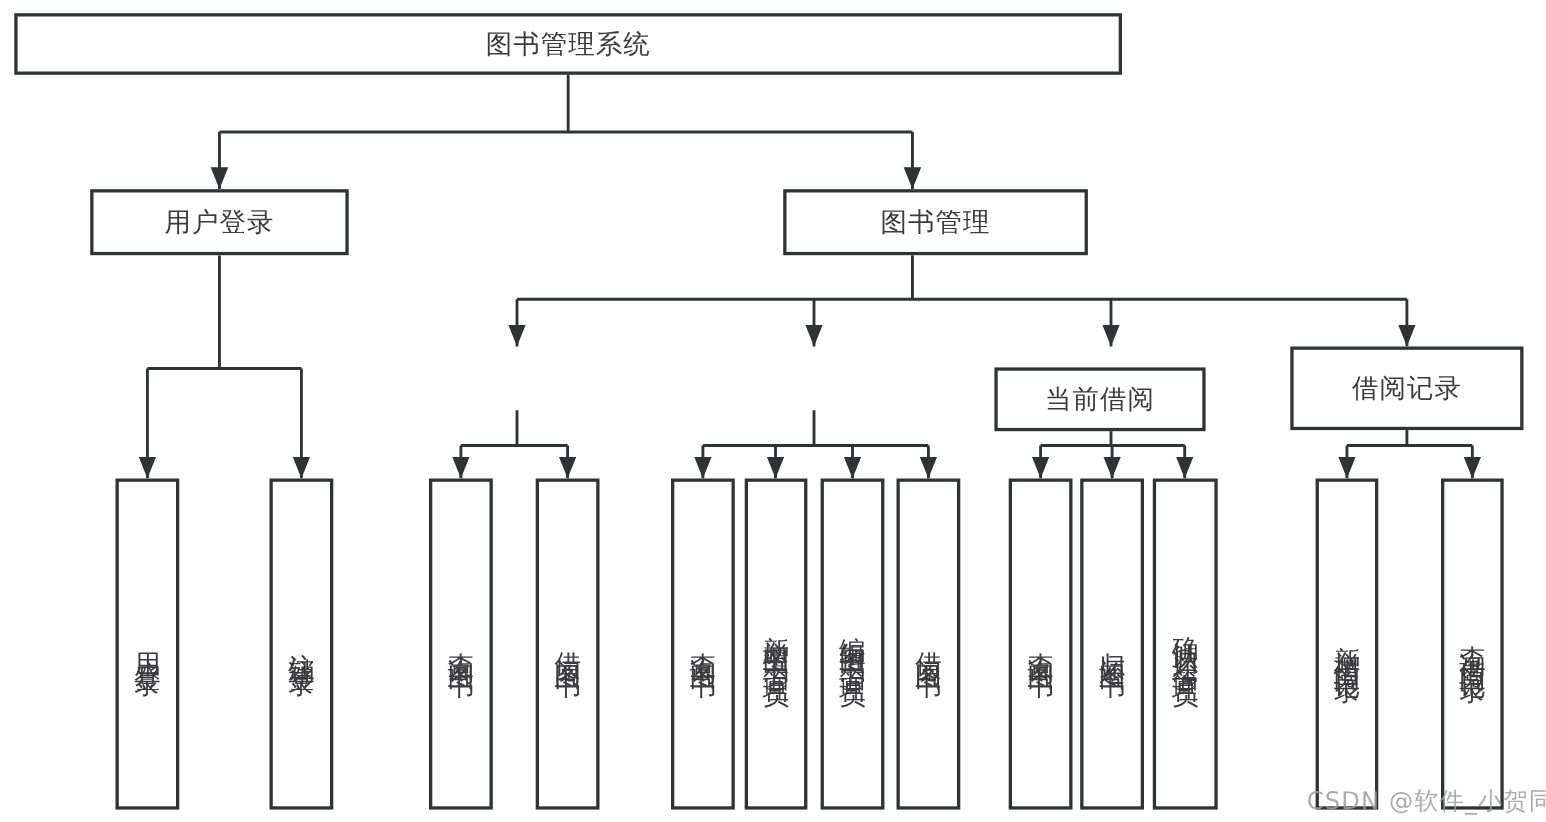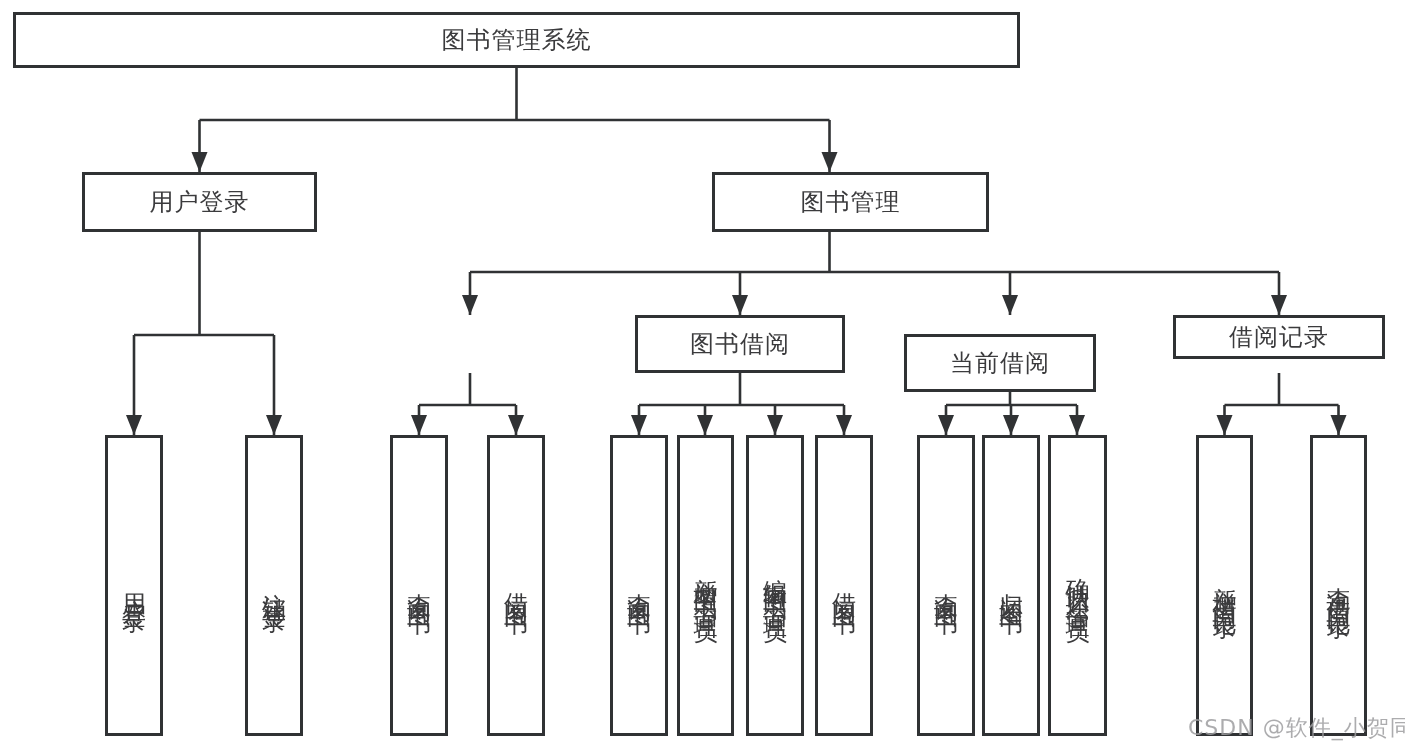--- a/index.html
+++ b/index.html
@@ -68,23 +68,22 @@
       <line x1="1224.5" y1="405" x2="1224.5" y2="435" marker-end="url(#arw)"></line>
       <line x1="1338.5" y1="405" x2="1338.5" y2="435" marker-end="url(#arw)"></line>
     </g>
   </svg>
 
   <div class="box" style="left:13px;top:12px;width:1007px;height:56px">图书管理系统</div>
 
   <div class="box" style="left:82px;top:172px;width:235px;height:60px">用户登录</div>
   <div class="box" style="left:712px;top:172px;width:277px;height:60px">图书管理</div>
 
-  <div class="box" style="left:635px;top:315px;width:210px;height:58px">图书借阅</div>
   <div class="box" style="left:904px;top:334px;width:192px;height:58px">当前借阅</div>
-  <div class="box" style="left:1173px;top:315px;width:212px;height:44px">借阅记录</div>
+  <div class="box" style="left:1173px;top:315px;width:212px;height:76px">借阅记录</div>
 
   <div class="box vbox" style="left:105px;top:435px;width:58px;height:301px">用户登录</div>
   <div class="box vbox" style="left:245px;top:435px;width:58px;height:301px">注销登录</div>
 
   <div class="box vbox" style="left:390px;top:435px;width:58px;height:301px">查询图书</div>
   <div class="box vbox" style="left:487px;top:435px;width:58px;height:301px">借阅图书</div>
 
   <div class="box vbox" style="left:610px;top:435px;width:58px;height:301px">查询图书</div>
   <div class="box vbox" style="left:677px;top:435px;width:57px;height:301px">新增图书（管理员）</div>
   <div class="box vbox" style="left:746px;top:435px;width:58px;height:301px">编辑图书（管理员）</div>

